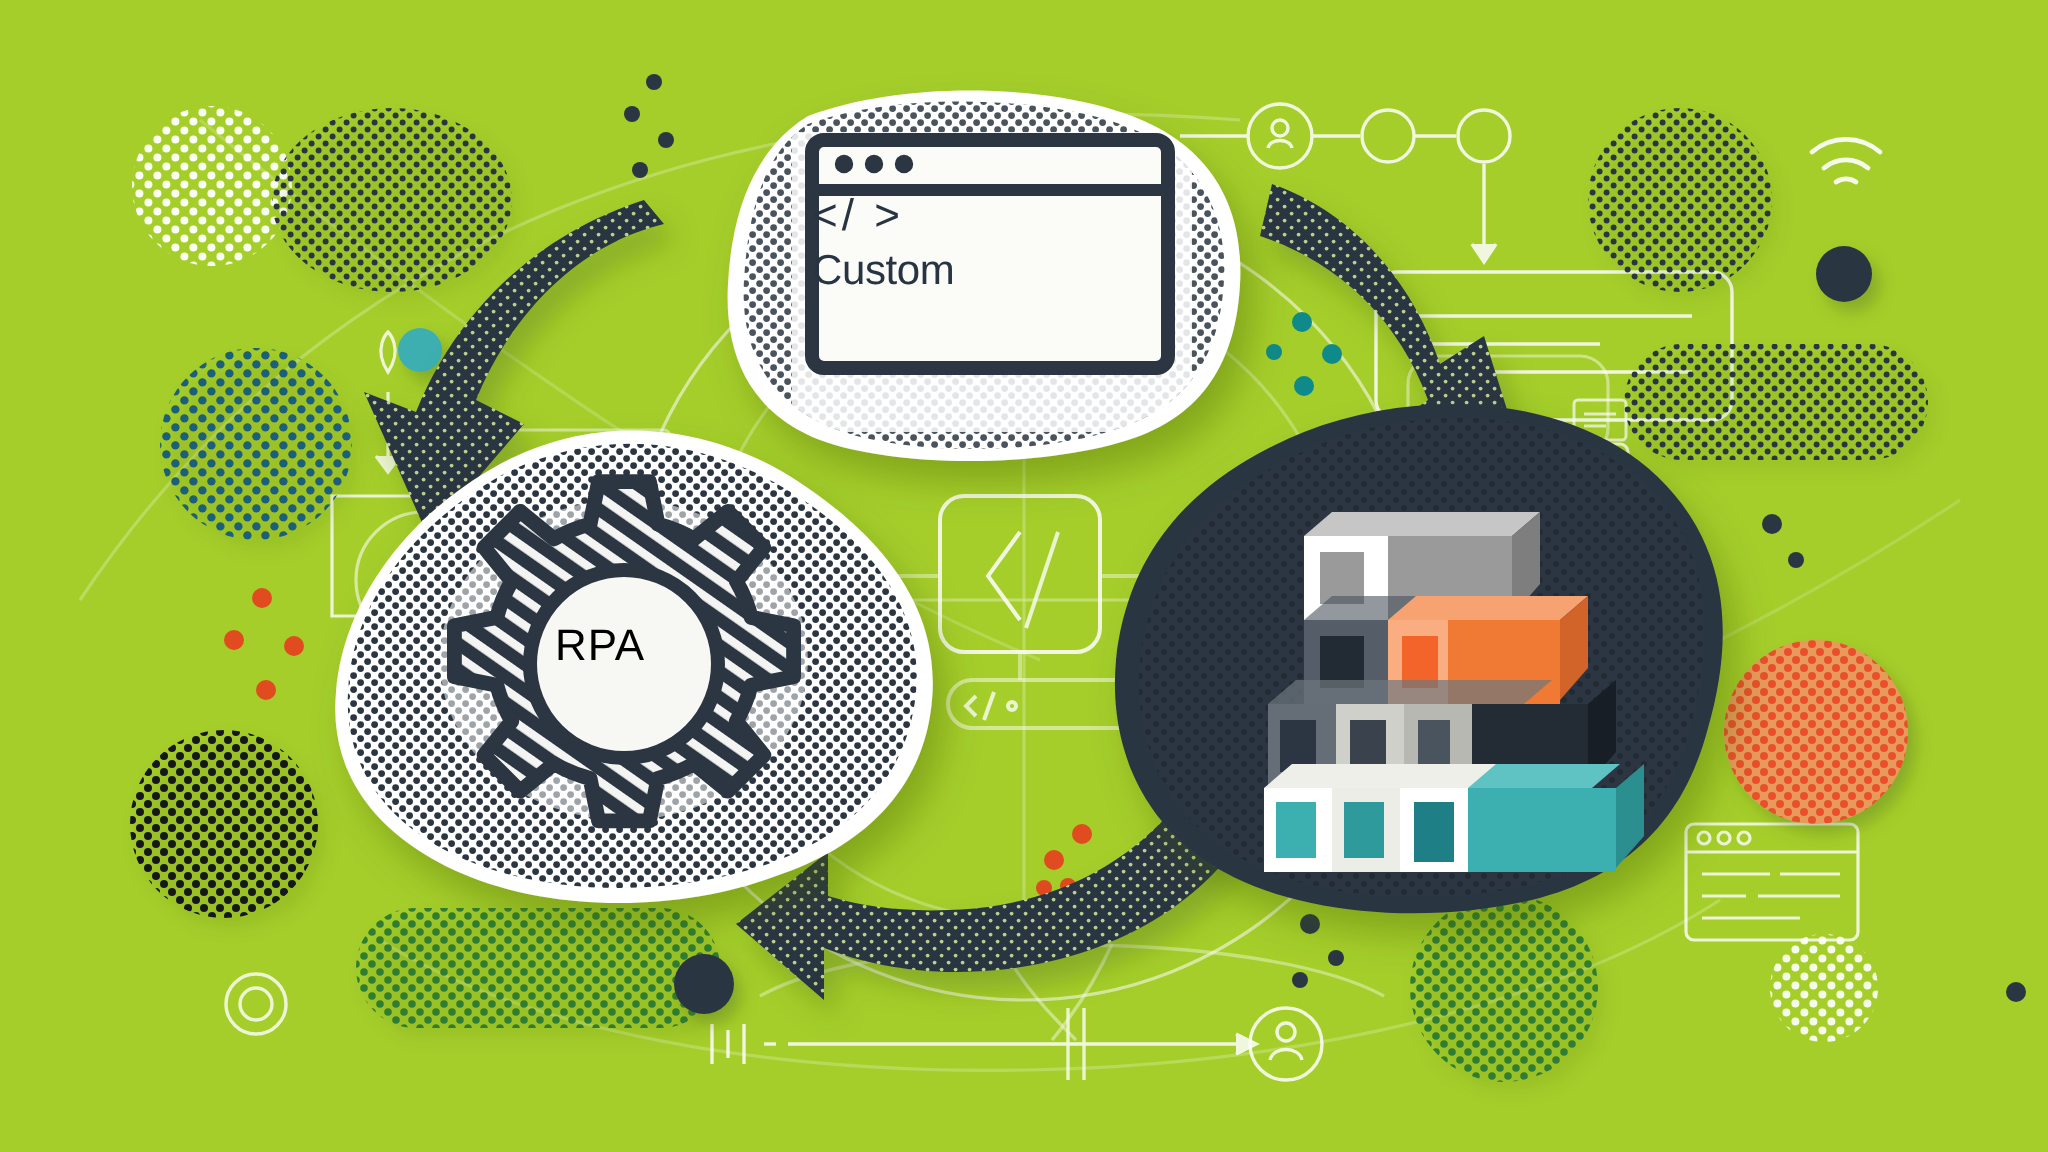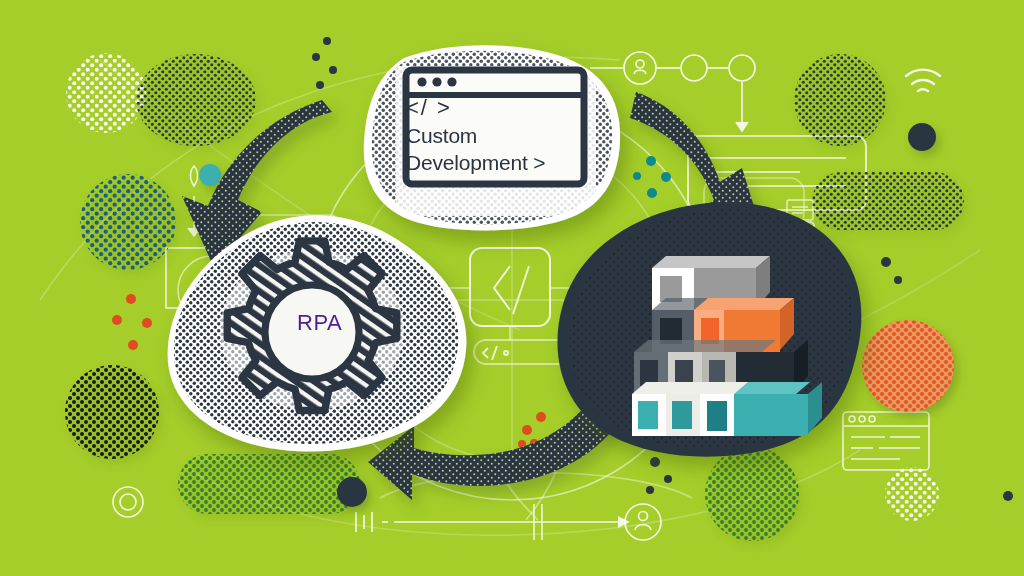--- a/index.html
+++ b/index.html
@@ -37,24 +37,24 @@
   #card-custom-dev .cd-code {
     display: block;
     font-size: 22px;
     letter-spacing: 2px;
     margin-bottom: 1px;
   }
 
   
   #rpa-label {
     position: absolute;
-    left: 297px; top: 310px;
+    left: 265px; top: 310px;
     width: 70px;
-    text-align: left;
-    color: #4c1d95;
+    text-align: center;
+    color: #000000;
     font-size: 22px;
     letter-spacing: 0.5px;
     z-index: 32;
   }
 </style>
 </head>
 <body>
 
 <div id="stage">
 
@@ -413,19 +413,18 @@
     <circle cx="422" cy="82" r="4.6" fill="#2B3642"></circle>
     <circle cx="437" cy="82" r="4.6" fill="#2B3642"></circle>
     <circle cx="452" cy="82" r="4.6" fill="#2B3642"></circle>
   </g>
 </svg>
 
 <div id="card-custom-dev">
   <div class="cd-text">
     <span class="cd-code">&lt;/ &gt;</span>
     <span>Custom</span><br>
-    <span>Development &gt;</span>
   </div>
 </div>
 
 <div id="rpa-label">RPA</div>
 
 </div>
 
 </body></html>

